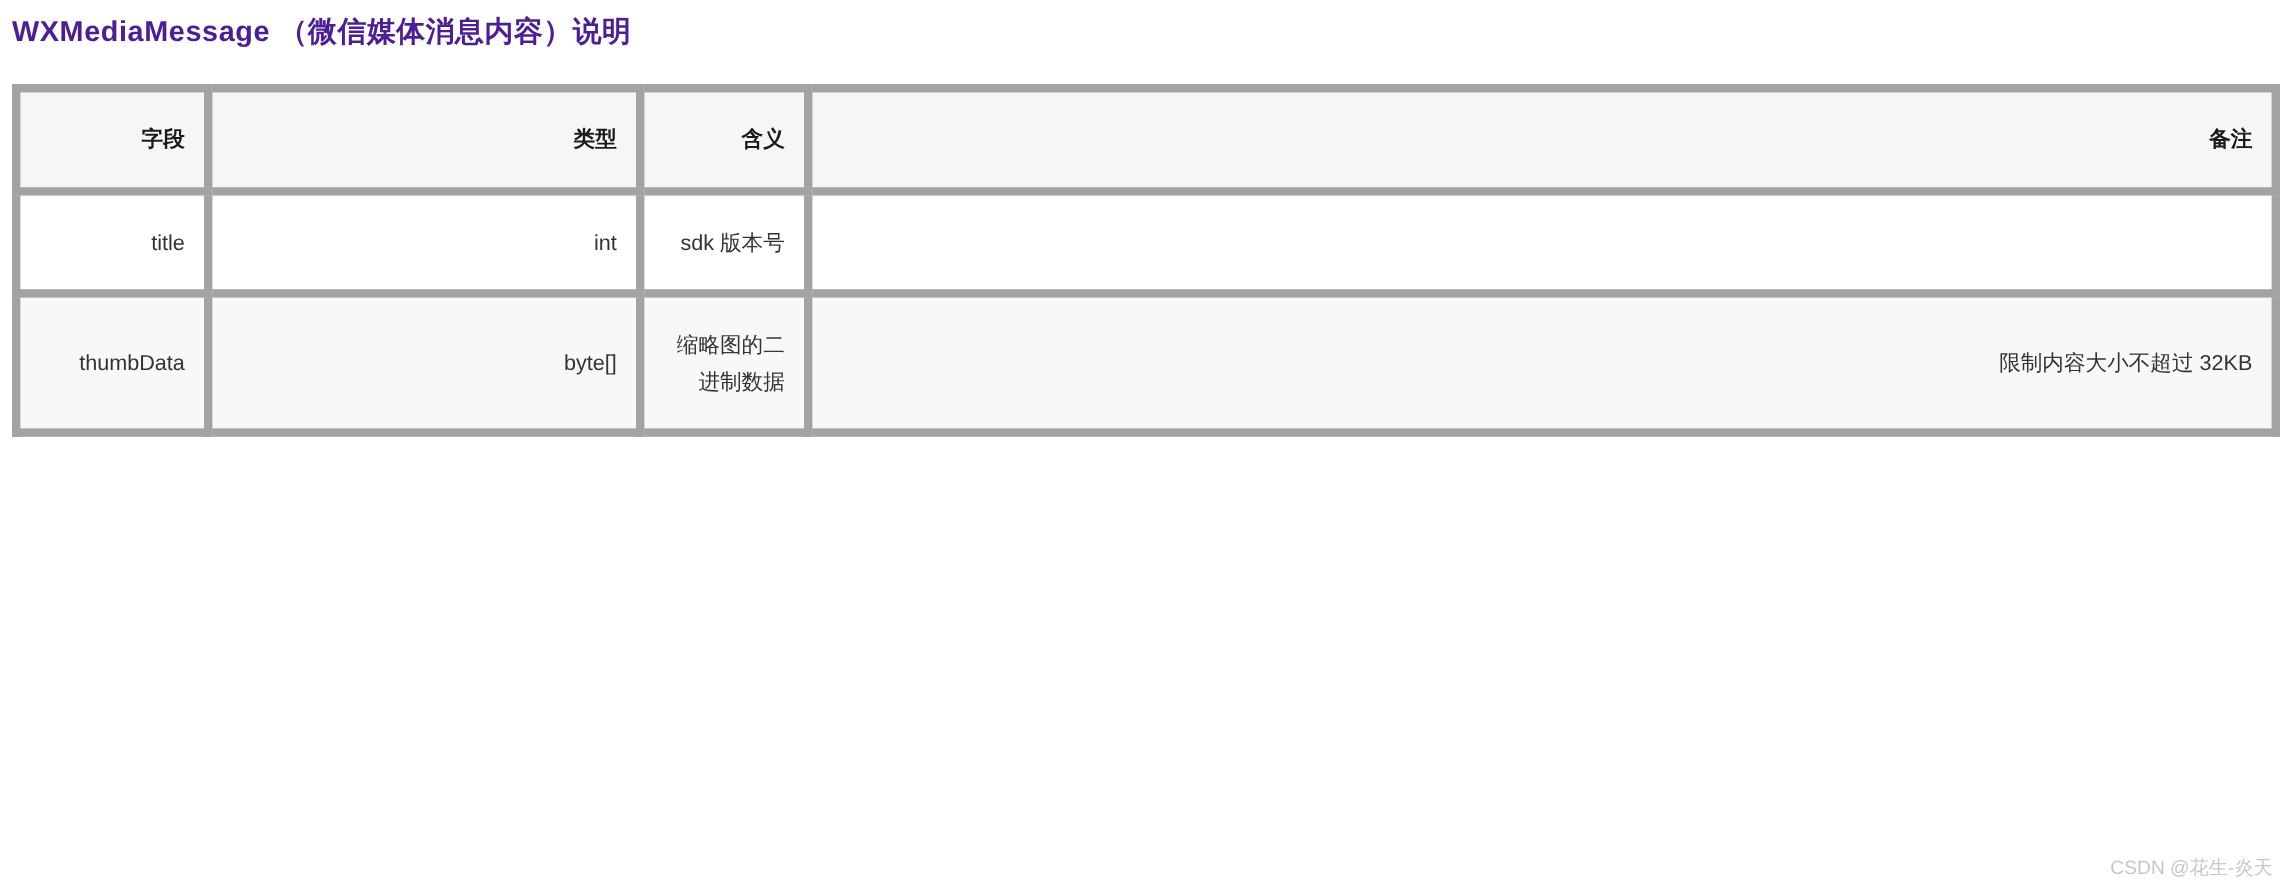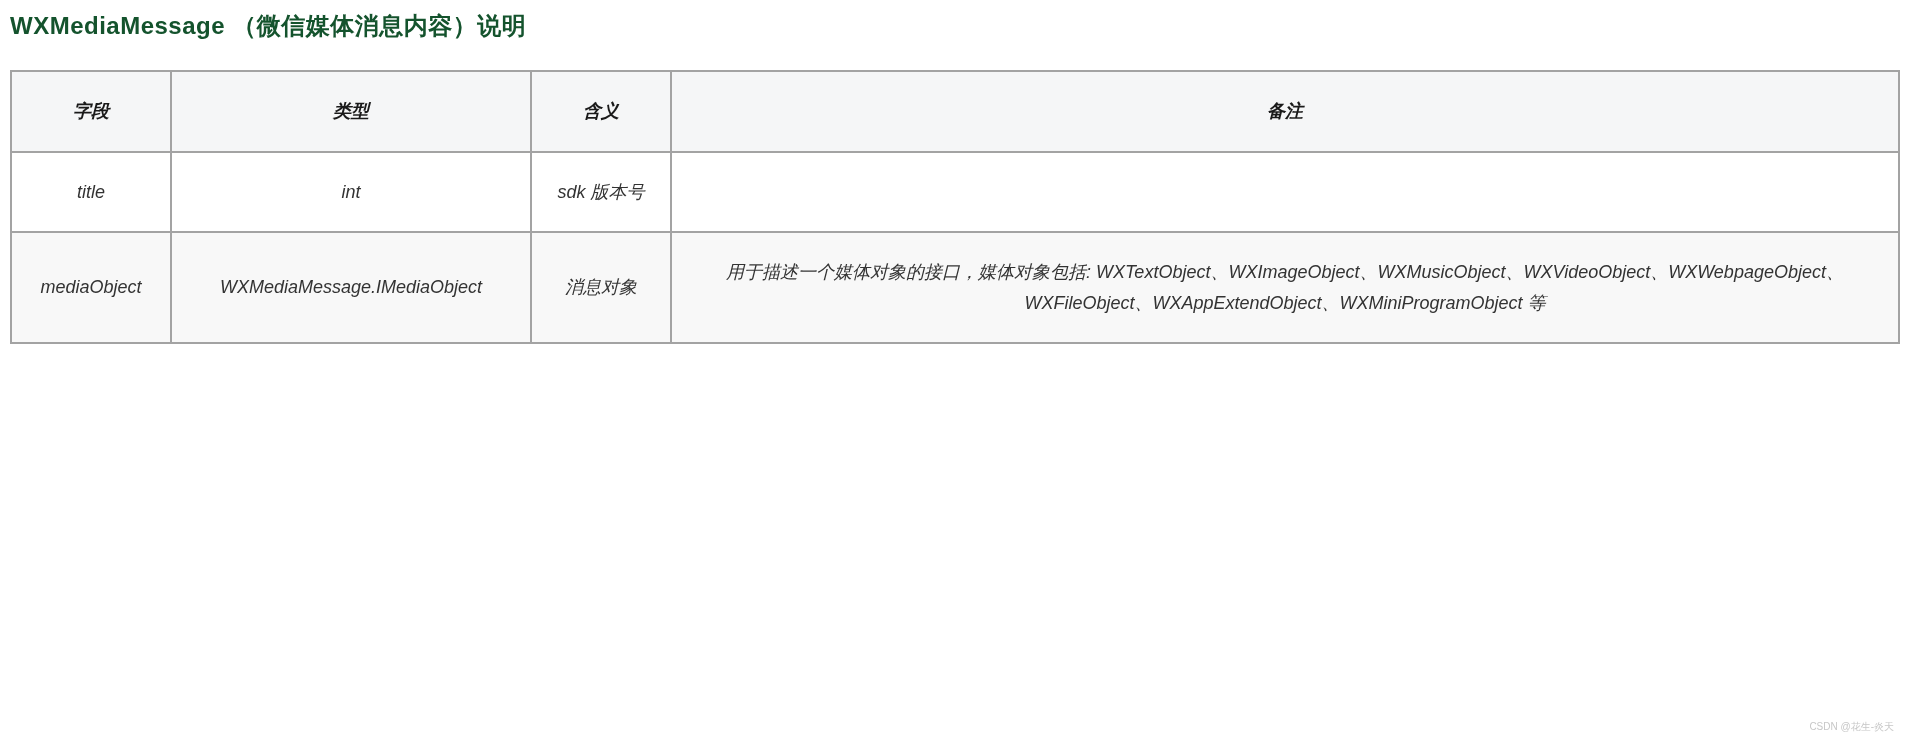--- a/index.html
+++ b/index.html
@@ -10,58 +10,57 @@
     body {
       font-family: -apple-system, BlinkMacSystemFont, "Segoe UI", "PingFang SC", "Hiragino Sans GB", "Microsoft YaHei", sans-serif;
       background: #ffffff;
       padding: 10px;
       color: #333333;
       width: 1910px;
     }
     .heading {
       font-size: 24px;
       font-weight: 700;
-      color: #14532d;
+      color: #4c1d95;
       margin-bottom: 28px;
       letter-spacing: 0.5px;
     }
     .doc-table {
       width: 100%;
       border-collapse: collapse;
       font-size: 18px;
       color: #333333;
     }
     .doc-table th,
     .doc-table td {
-      border: 2px solid #a3a3a3;
+      border: 7px solid #a3a3a3;
       padding: 24px 16px;
-      text-align: center;
+      text-align: right;
       vertical-align: middle;
       line-height: 1.7;
-      font-style: italic;
     }
     .doc-table thead th {
       background: #f5f6f7;
       font-weight: 700;
       color: #1a1a1a;
     }
     .doc-table tbody tr:nth-child(even) td {
       background: #f8f8f8;
     }
     .doc-table tbody tr:nth-child(odd) td {
       background: #ffffff;
     }
     .col-field { width: 160px; }
     .col-type  { width: 360px; }
     .col-mean  { width: 140px; }
     .watermark {
       position: fixed;
       right: 16px;
       bottom: 6px;
-      font-size: 10px;
+      font-size: 16px;
       color: #c7c7c7;
       pointer-events: none;
       user-select: none;
     }
   </style>
 </head>
 <body>
 
 <h3 class="heading">WXMediaMessage （微信媒体消息内容）说明</h3>
 
@@ -81,21 +80,21 @@
     </tr>
   </thead>
   <tbody>
     <tr>
       <td>title</td>
       <td>int</td>
       <td>sdk 版本号</td>
       <td></td>
     </tr>
     <tr>
-      <td>mediaObject</td>
-      <td>WXMediaMessage.IMediaObject</td>
-      <td>消息对象</td>
-      <td>用于描述一个媒体对象的接口，媒体对象包括: WXTextObject、WXImageObject、WXMusicObject、WXVideoObject、WXWebpageObject、 WXFileObject、WXAppExtendObject、WXMiniProgramObject 等</td>
+      <td>thumbData</td>
+      <td>byte[]</td>
+      <td>缩略图的二进制数据</td>
+      <td>限制内容大小不超过 32KB</td>
     </tr>
   </tbody>
 </table>
 
 <div class="watermark">CSDN @花生-炎天</div>
 
 </body></html>

